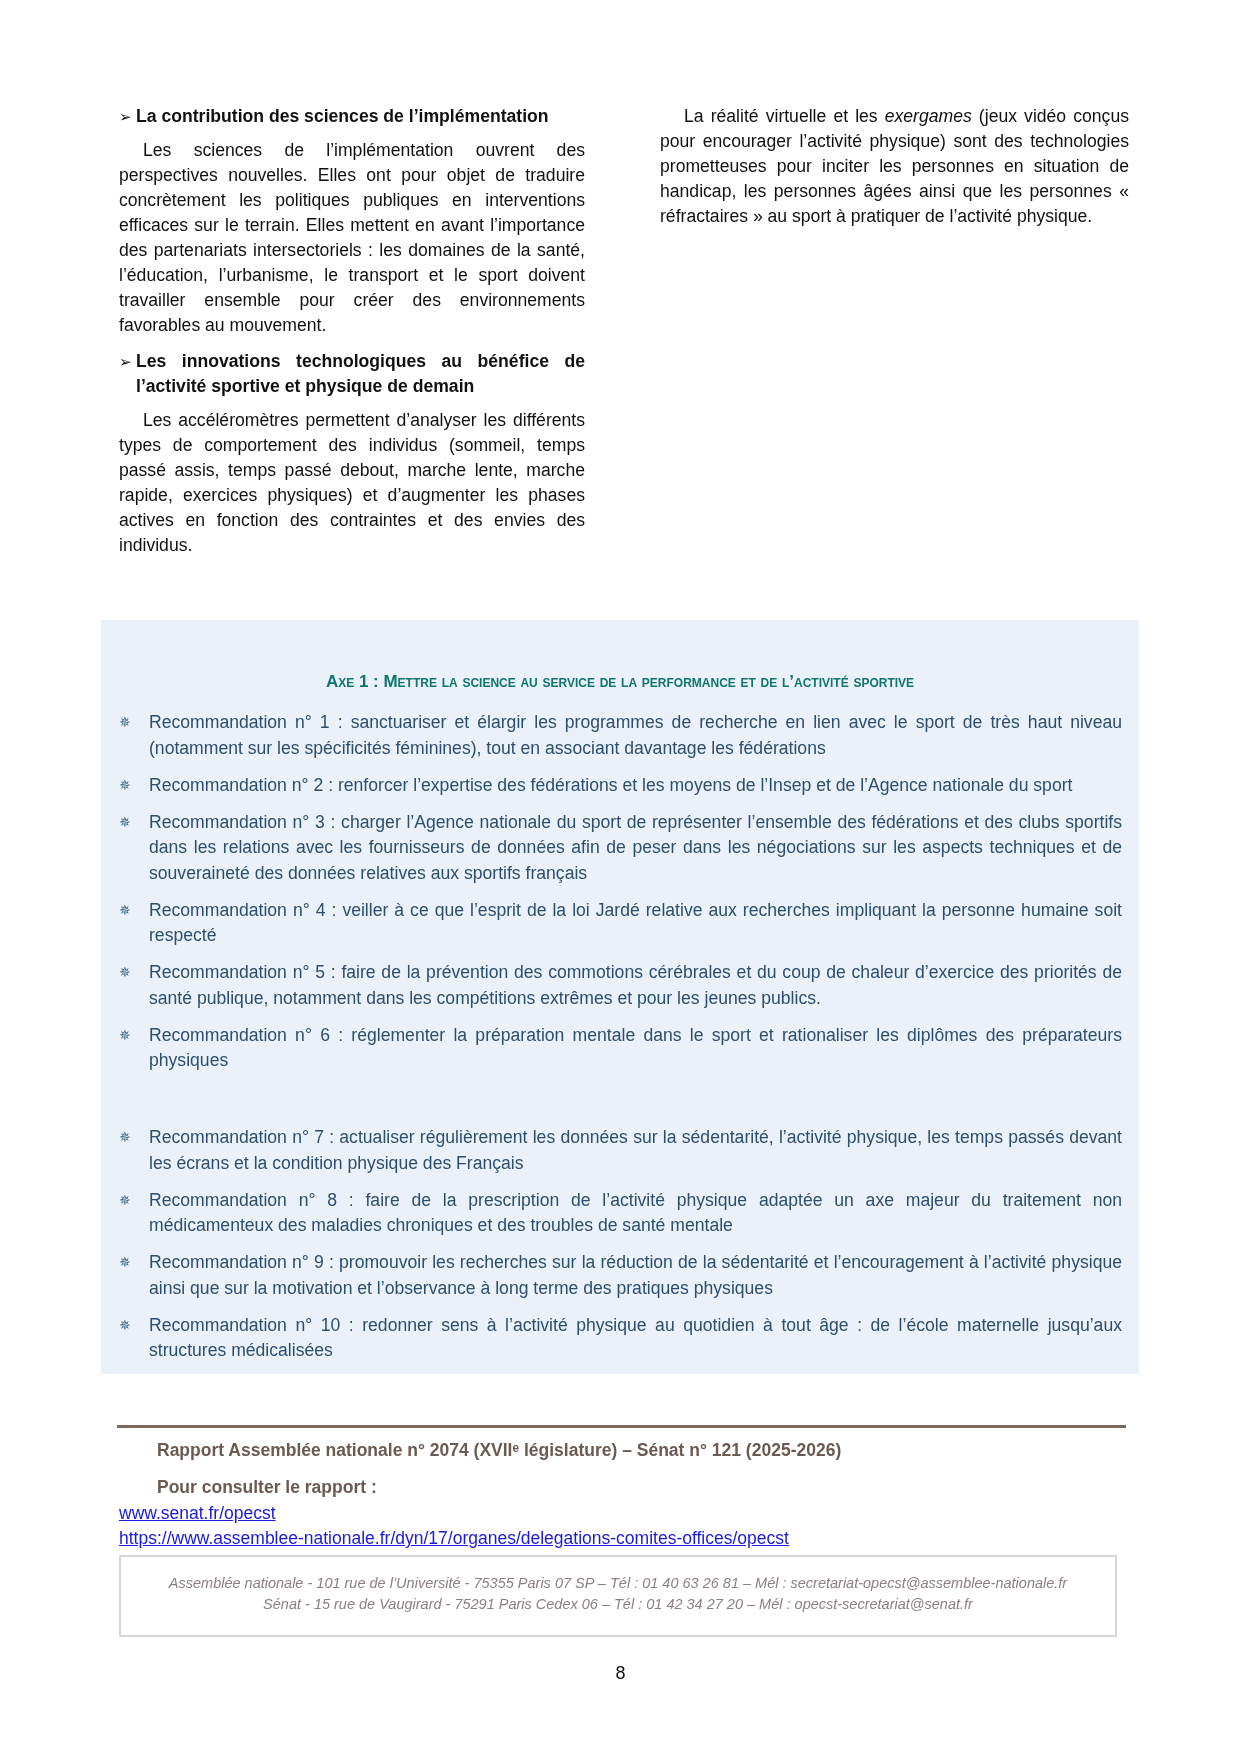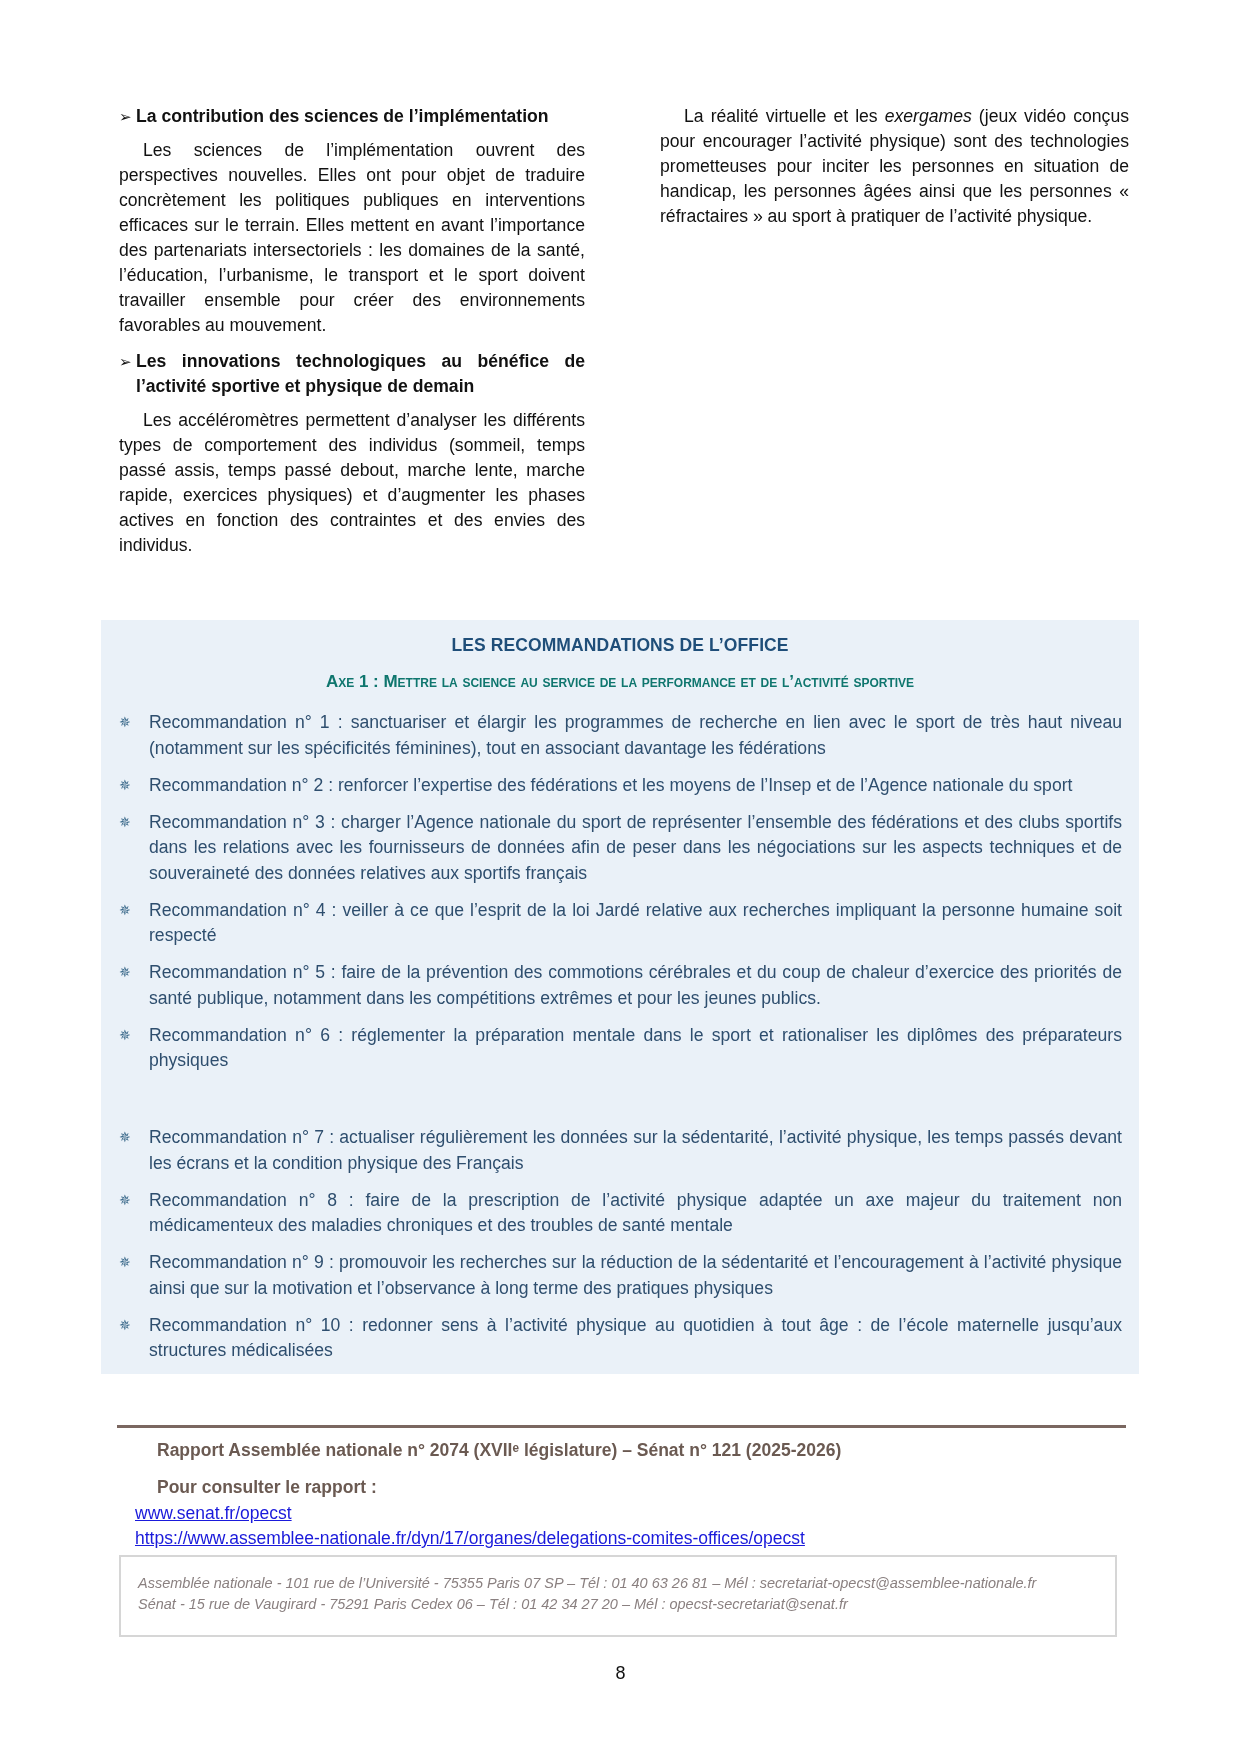--- a/index.html
+++ b/index.html
@@ -19,23 +19,23 @@
                   font-weight: bold; font-size: 17.5px; letter-spacing: 0.1px; }
     .axe { position: absolute; left: 0; right: 0; text-align: center; color: #0f766e; font-weight: bold; font-size: 17px; }
     .axe .sc { font-variant: small-caps; }
     .reco-list { position: absolute; left: 18px; width: 1003px; margin: 0; padding: 0; list-style: none; }
     .reco-item { display: flex; align-items: flex-start; color: #2e4e6e; font-size: 17.6px; line-height: 25.5px; margin-bottom: 11.5px; text-align: justify; }
     .reco-item .bullet { width: 30px; flex: none; color: #3d6b8c; font-size: 14px; line-height: 25.5px; }
     .reco-item .rtxt { flex: 1; }
 
     .rule { position: absolute; left: 117px; top: 1425px; width: 1009px; height: 3px; background: #7a6760; }
     .footer { position: absolute; left: 119px; color: #6b5a52; font-weight: bold; font-size: 17.5px; margin-left: 38px; }
-    .footer-link { position: absolute; left: 119px; color: #1a1adb; text-decoration: underline; font-size: 17.5px; margin-left: 16px; }
+    .footer-link { position: absolute; left: 119px; color: #1a1adb; text-decoration: underline; font-size: 17.5px; }
     .addr-box { position: absolute; left: 119px; top: 1555px; width: 994px; height: 78px; border: 2px solid #d6d6d6; background: #fff; }
-    .addr-line { position: absolute; left: 0; right: 0; text-align: left; font-style: italic; color: #8a8080; font-size: 14.5px; margin-left: 17px; }
+    .addr-line { position: absolute; left: 0; right: 0; text-align: center; font-style: italic; color: #8a8080; font-size: 14.5px; }
     .page-num { position: absolute; left: 0; right: 0; top: 1663px; text-align: center; font-size: 18px; color: #111; }
   </style>
 </head>
 <body>
 
 <div class="col col-left">
   <div class="heading">
     <span class="arrow">➢</span>
     <span class="htxt">La contribution des sciences de l’implémentation</span>
   </div>
@@ -45,21 +45,20 @@
     <span class="htxt">Les innovations technologiques au bénéfice de l’activité sportive et physique de demain</span>
   </div>
   <p class="para">Les accéléromètres permettent d’analyser les différents types de comportement des individus (sommeil, temps passé assis, temps passé debout, marche lente, marche rapide, exercices physiques) et d’augmenter les phases actives en fonction des contraintes et des envies des individus.</p>
 </div>
 
 <div class="col col-right">
   <p class="para"><span>La réalité virtuelle et les </span><em>exergames</em><span> (jeux vidéo conçus pour encourager l’activité physique) sont des technologies prometteuses pour inciter les personnes en situation de handicap, les personnes âgées ainsi que les personnes « réfractaires » au sport à pratiquer de l’activité physique.</span></p>
 </div>
 
 <div class="reco-box">
-  <div class="reco-title">LES RECOMMANDATIONS DE L’OFFICE</div>
 
   <div class="axe" style="top:52px;"><span class="sc">Axe 1 : Mettre la science au service de la performance et de l’activité sportive</span></div>
   <ul class="reco-list" style="top:90px;">
     <li class="reco-item">
         <span class="bullet">✵</span>
         <span class="rtxt">Recommandation n° 1 : sanctuariser et élargir les programmes de recherche en lien avec le sport de très haut niveau (notamment sur les spécificités féminines), tout en associant davantage les fédérations</span>
       </li>
     <li class="reco-item">
         <span class="bullet">✵</span>
         <span class="rtxt">Recommandation n° 2 : renforcer l’expertise des fédérations et les moyens de l’Insep et de l’Agence nationale du sport</span>

